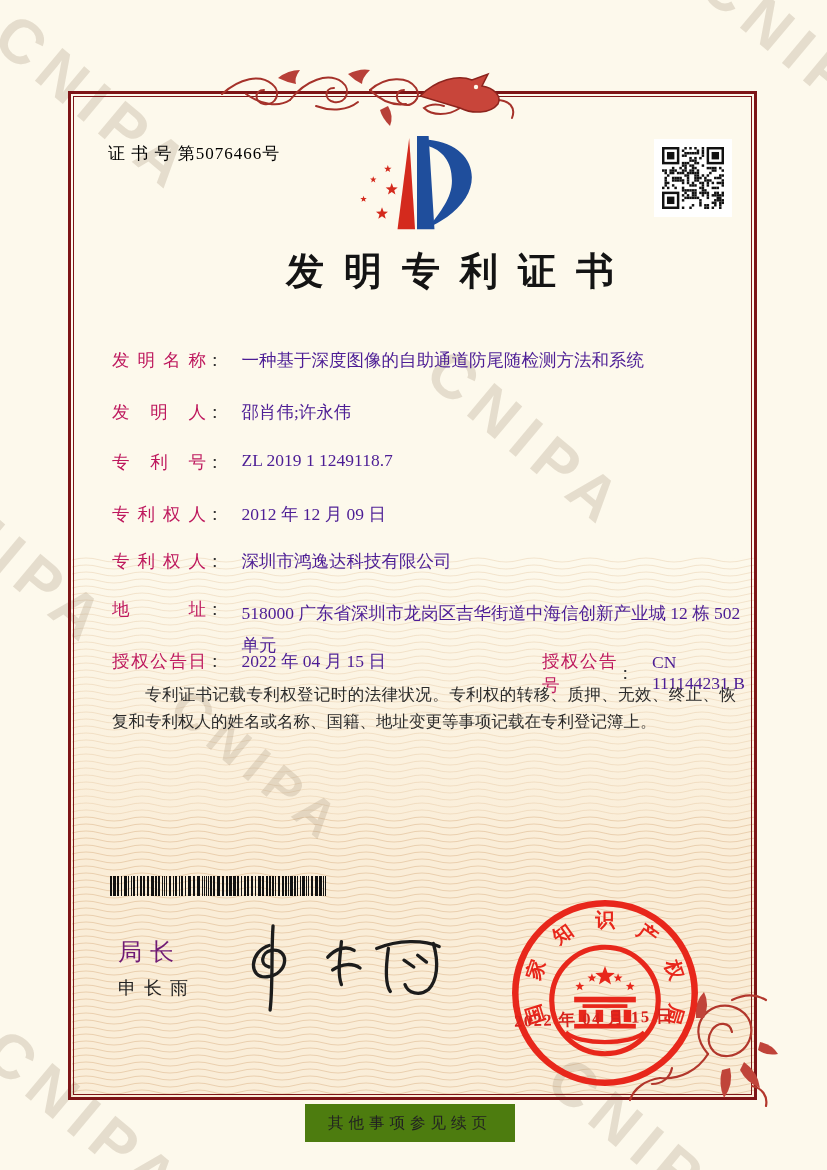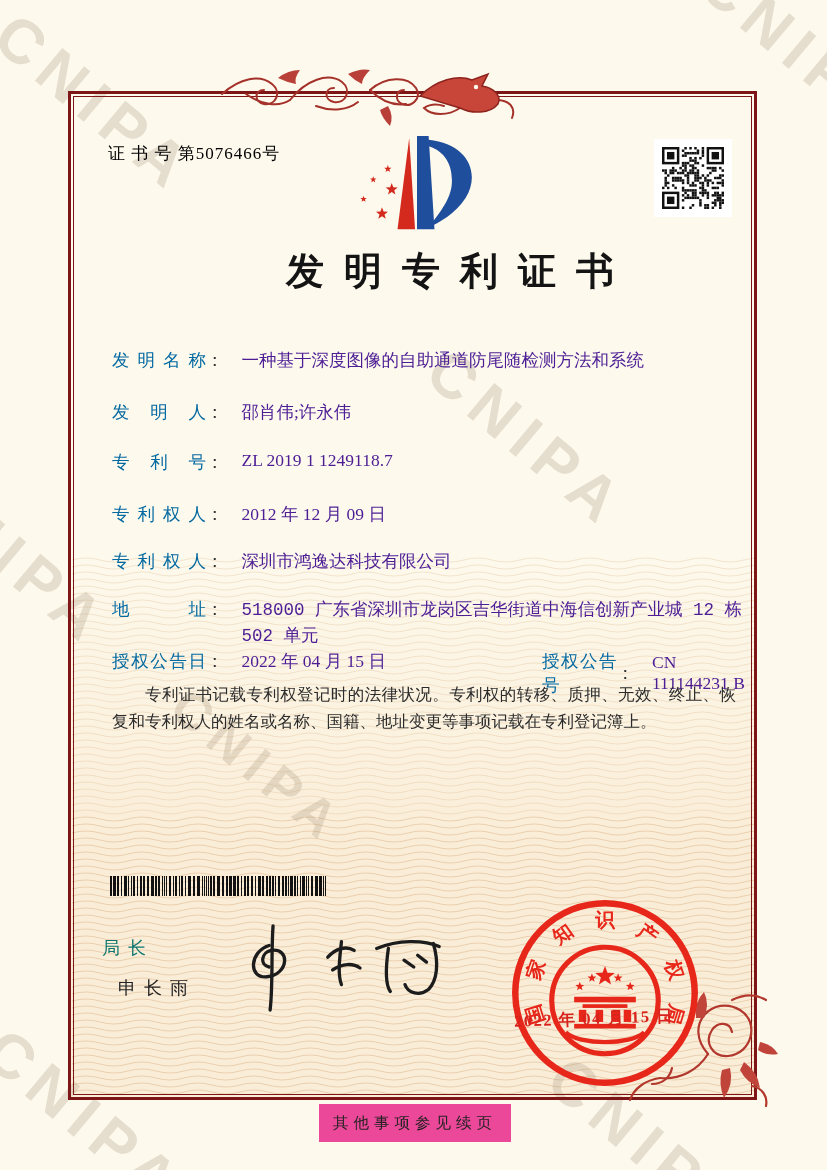--- a/index.html
+++ b/index.html
@@ -21,45 +21,45 @@
   .orn-br{position:absolute;left:612px;top:990px;width:170px;height:130px;}
   
   .cert-no{position:absolute;left:108px;top:142px;font-size:17px;letter-spacing:1px;color:#000000;}
   .logo{position:absolute;left:352px;top:134px;width:128px;height:102px;}
   .qr-box{position:absolute;left:654px;top:139px;width:78px;height:78px;background:#fff;
           display:flex;align-items:center;justify-content:center;}
   .title{position:absolute;left:72px;top:246px;width:686px;text-align:center;font-size:38px;
          font-weight:bold;letter-spacing:20px;text-indent:20px;color:#141414;padding-left:35px;}
   
   .field-row{position:absolute;left:112px;font-size:17.5px;display:flex;align-items:flex-start;color:#333;}
-  .lbl{display:inline-block;width:94px;text-align:justify;text-align-last:justify;text-justify:inter-character;color:#0369a1;}
+  .lbl{display:inline-block;width:94px;text-align:justify;text-align-last:justify;text-justify:inter-character;color:#be185d;}
   .colon{margin:0 2px 0 0;}
   .val{margin-left:16px;color:#4c1d95;}
-  .val.wide{width:516px;line-height:26px;font-family:Liberation Mono, monospace;}
+  .val.wide{width:516px;line-height:32px;}
   .grant2{position:absolute;left:430px;top:0;display:flex;align-items:center;}
   
   .paras{position:absolute;left:112px;top:681px;width:624px;font-size:16.5px;line-height:27px;
          text-align:justify;color:#2b2b2b;}
   .paras p{margin:0;text-indent:2em;}
   
   .barcode{position:absolute;left:110px;top:876px;width:222px;height:20px;}
   
-  .signer-title{position:absolute;left:102px;top:936px;font-size:18px;letter-spacing:8px;color:#0f766e;}
+  .signer-title{position:absolute;left:118px;top:936px;font-size:24px;letter-spacing:8px;color:#701a75;}
   .signer-name{position:absolute;left:118px;top:976px;font-size:18px;letter-spacing:8px;color:#222;}
   .signature{position:absolute;left:232px;top:916px;width:215px;height:102px;}
   
   .seal{position:absolute;left:505px;top:893px;width:200px;height:200px;}
   .seal-date{position:absolute;left:514px;top:1008px;font-size:16.5px;color:#d8231c;letter-spacing:1.5px;
              white-space:nowrap;transform:rotate(-2deg);font-weight:bold;}
   
   .page-indicator{position:absolute;left:72px;top:1060px;width:686px;text-align:center;
                   font-size:14.5px;letter-spacing:3px;color:#2b2b2b;}
-  .cont-box{position:absolute;left:305px;top:1104px;width:192px;height:38px;background:#ec4899;
+  .cont-box{position:absolute;left:305px;top:1104px;width:210px;height:38px;background:#4d7c0f;
             display:flex;align-items:center;justify-content:center;font-size:15.5px;
-            letter-spacing:5px;color:#222;margin-left:14px;}
+            letter-spacing:5px;color:#222;}
 </style>
 </head>
 <body>
 
 <div class="page">
 
   <div class="tintband"></div>
   <svg class="waves" id="waves" viewBox="0 0 682 541">
       <path d="M0 4 q14 -4 28 0 q14 4 28 0 q14 -4 28 0 q14 4 28 0 q14 -4 28 0 q14 4 28 0 q14 -4 28 0 q14 4 28 0 q14 -4 28 0 q14 4 28 0 q14 -4 28 0 q14 4 28 0 q14 -4 28 0 q14 4 28 0 q14 -4 28 0 q14 4 28 0 q14 -4 28 0 q14 4 28 0 q14 -4 28 0 q14 4 28 0 q14 -4 28 0 q14 4 28 0 q14 -4 28 0 q14 4 28 0 q14 -4 28 0" stroke="#ddb68c" fill="none" stroke-width="1" opacity="0.32"></path>
       <path d="M0 11 q14 -4 28 0 q14 4 28 0 q14 -4 28 0 q14 4 28 0 q14 -4 28 0 q14 4 28 0 q14 -4 28 0 q14 4 28 0 q14 -4 28 0 q14 4 28 0 q14 -4 28 0 q14 4 28 0 q14 -4 28 0 q14 4 28 0 q14 -4 28 0 q14 4 28 0 q14 -4 28 0 q14 4 28 0 q14 -4 28 0 q14 4 28 0 q14 -4 28 0 q14 4 28 0 q14 -4 28 0 q14 4 28 0 q14 -4 28 0" stroke="#ddb68c" fill="none" stroke-width="1" opacity="0.32"></path>

